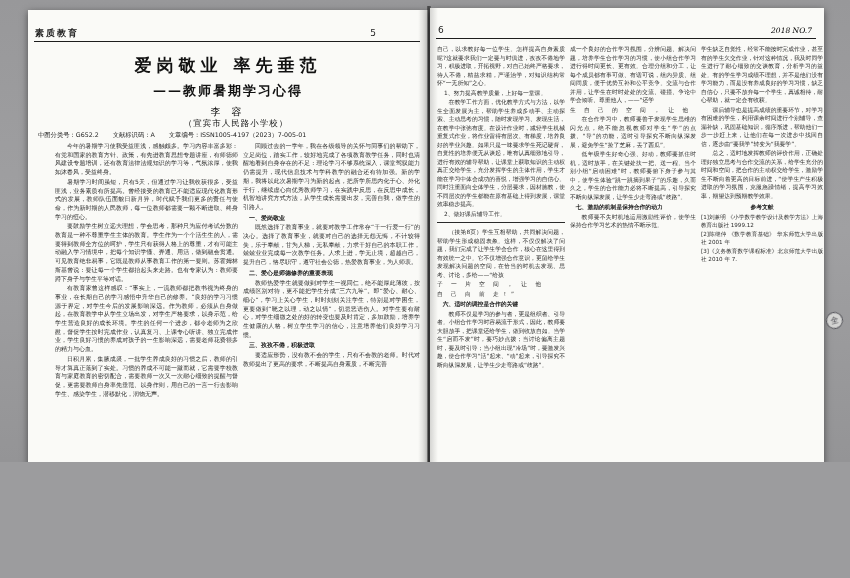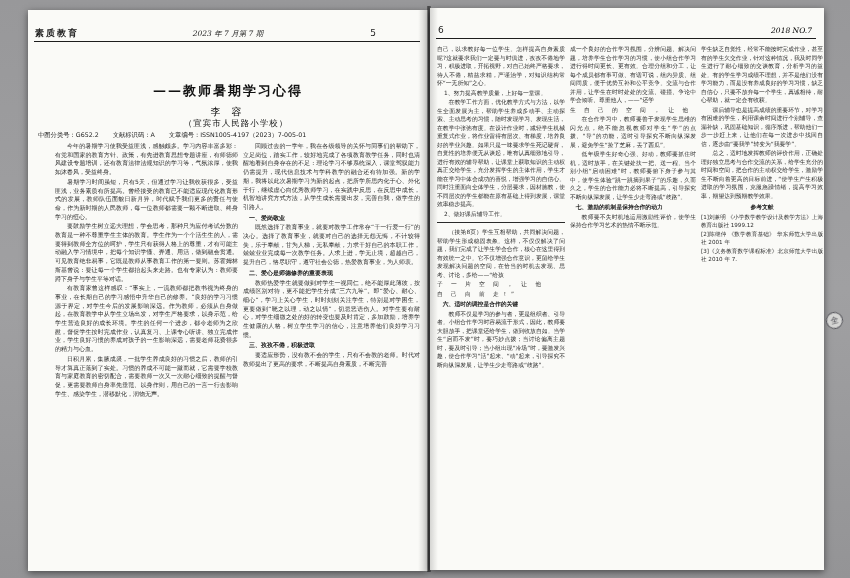--- a/index.html
+++ b/index.html
@@ -1,17 +1,17 @@
 <!DOCTYPE html>
 <html><head>
 <meta charset="utf-8">
 <style>
   html,body{margin:0;padding:0;}
   body{background:#9c9c9e;font-family:"DejaVu Sans",sans-serif;}
-  .scene{position:relative;width:850px;height:578px;background:linear-gradient(180deg,#98989a 0%,#a0a0a2 50%,#949496 100%);overflow:hidden;}
+  .scene{position:relative;width:850px;height:462px;background:linear-gradient(180deg,#98989a 0%,#a0a0a2 50%,#949496 100%);overflow:hidden;}
   .page{position:absolute;background:#fafaf7;box-shadow:0 2px 7px rgba(0,0,0,.5);}
   .page-left{left:28px;top:10px;width:400px;height:561px;}
   .page-left::after{content:"";position:absolute;right:0;top:0;width:10px;height:100%;
     background:linear-gradient(to right,rgba(0,0,0,0),rgba(0,0,0,.18));}
   .page-right{left:430px;top:8px;width:394px;height:562px;}
   .page-right::before{content:"";position:absolute;left:0;top:0;width:8px;height:100%;
     background:linear-gradient(to left,rgba(0,0,0,0),rgba(0,0,0,.15));}
   .seam{position:absolute;left:427px;top:6px;width:4px;height:566px;
     background:linear-gradient(to right,rgba(0,0,0,.35),rgba(0,0,0,.55),rgba(0,0,0,.25));}
 
@@ -60,24 +60,24 @@
     border-radius:50%;display:flex;align-items:center;justify-content:center;font-size:8px;
     color:#4a4a50;transform:rotate(-14deg);filter:blur(.3px);background:rgba(250,250,247,.6);}
 </style>
 </head>
 <body>
 
 <div class="scene">
 
   <div class="page page-left">
     <div class="hdr hdr-journal">素质教育</div>
-    <div class="hdr hdr-issue">2023 年 7 月第 7 期</div>
     <div class="hdr hdr-pageno p5-no">5</div>
     <div class="hdr-rule p5-rule"></div>
 
+    <div class="title-block art-title">爱岗敬业  率先垂范</div>
     <div class="title-block art-author">李  容</div>
     <div class="title-block art-subtitle">——教师暑期学习心得</div>
     <div class="title-block art-affil">（宜宾市人民路小学校）</div>
 
     <div class="art-meta">
       <span>中图分类号：G652.2</span>
       <span>文献标识码：A</span>
       <span>文章编号：ISSN1005-4197（2023）7-005-01</span>
     </div>
 

